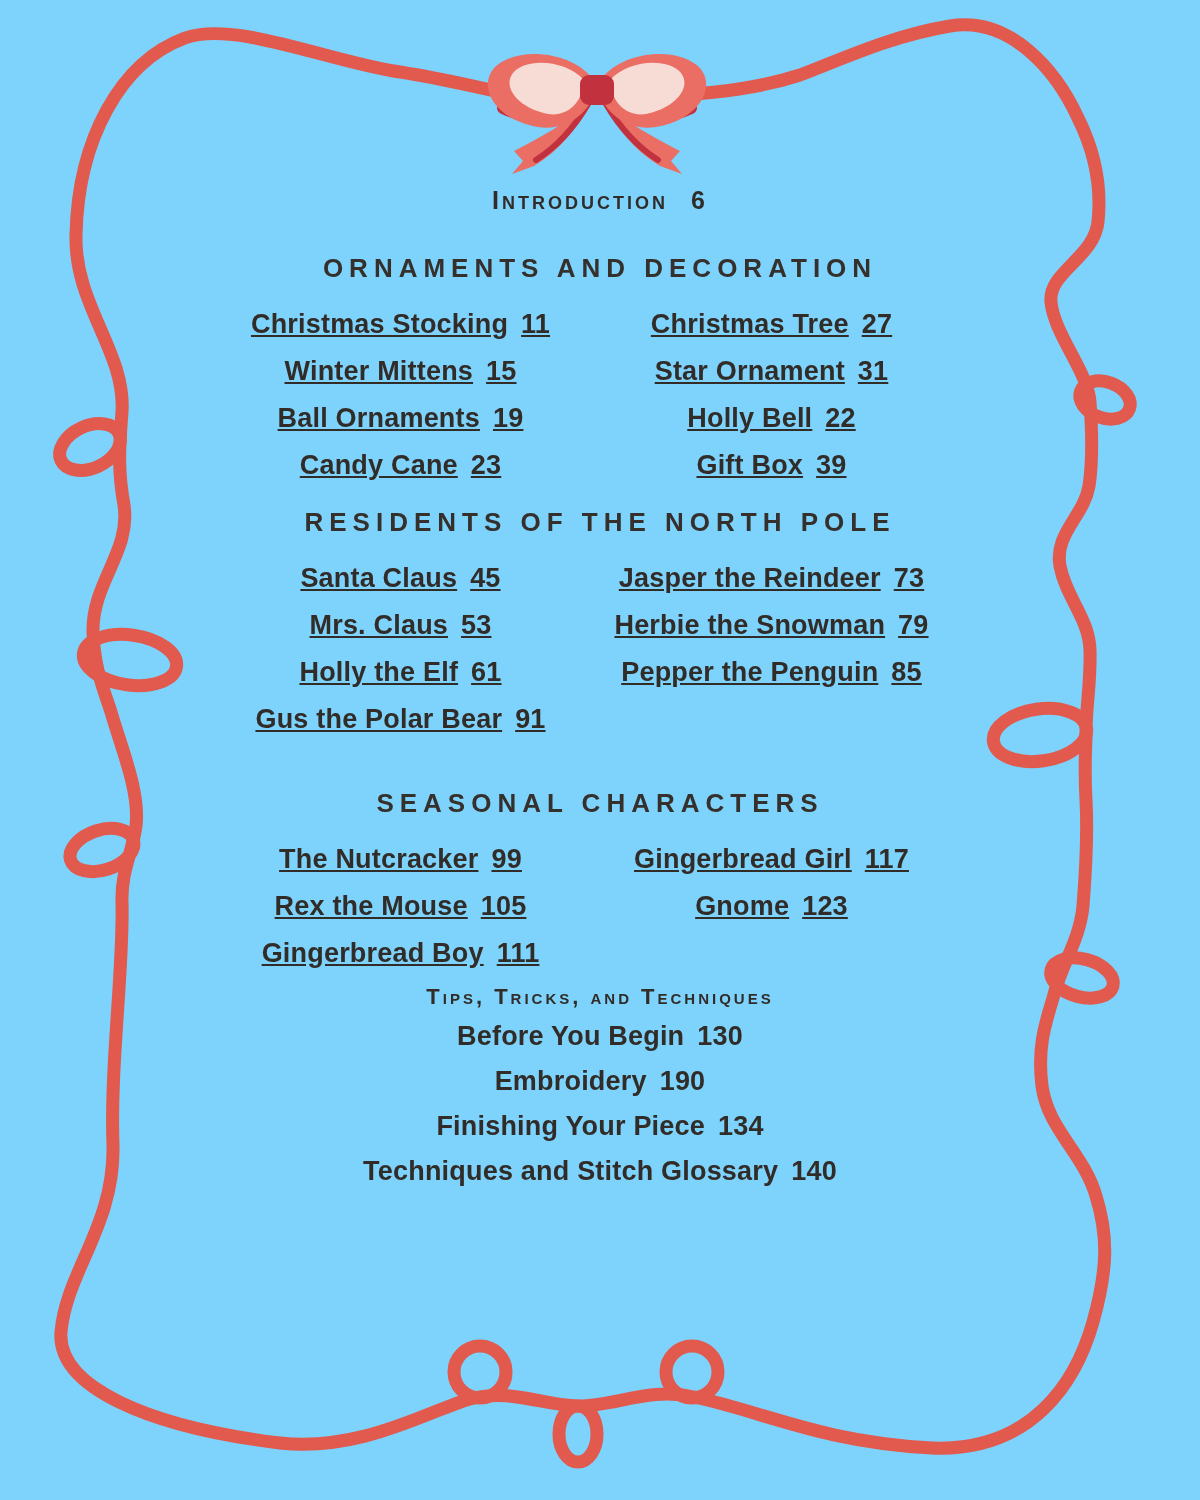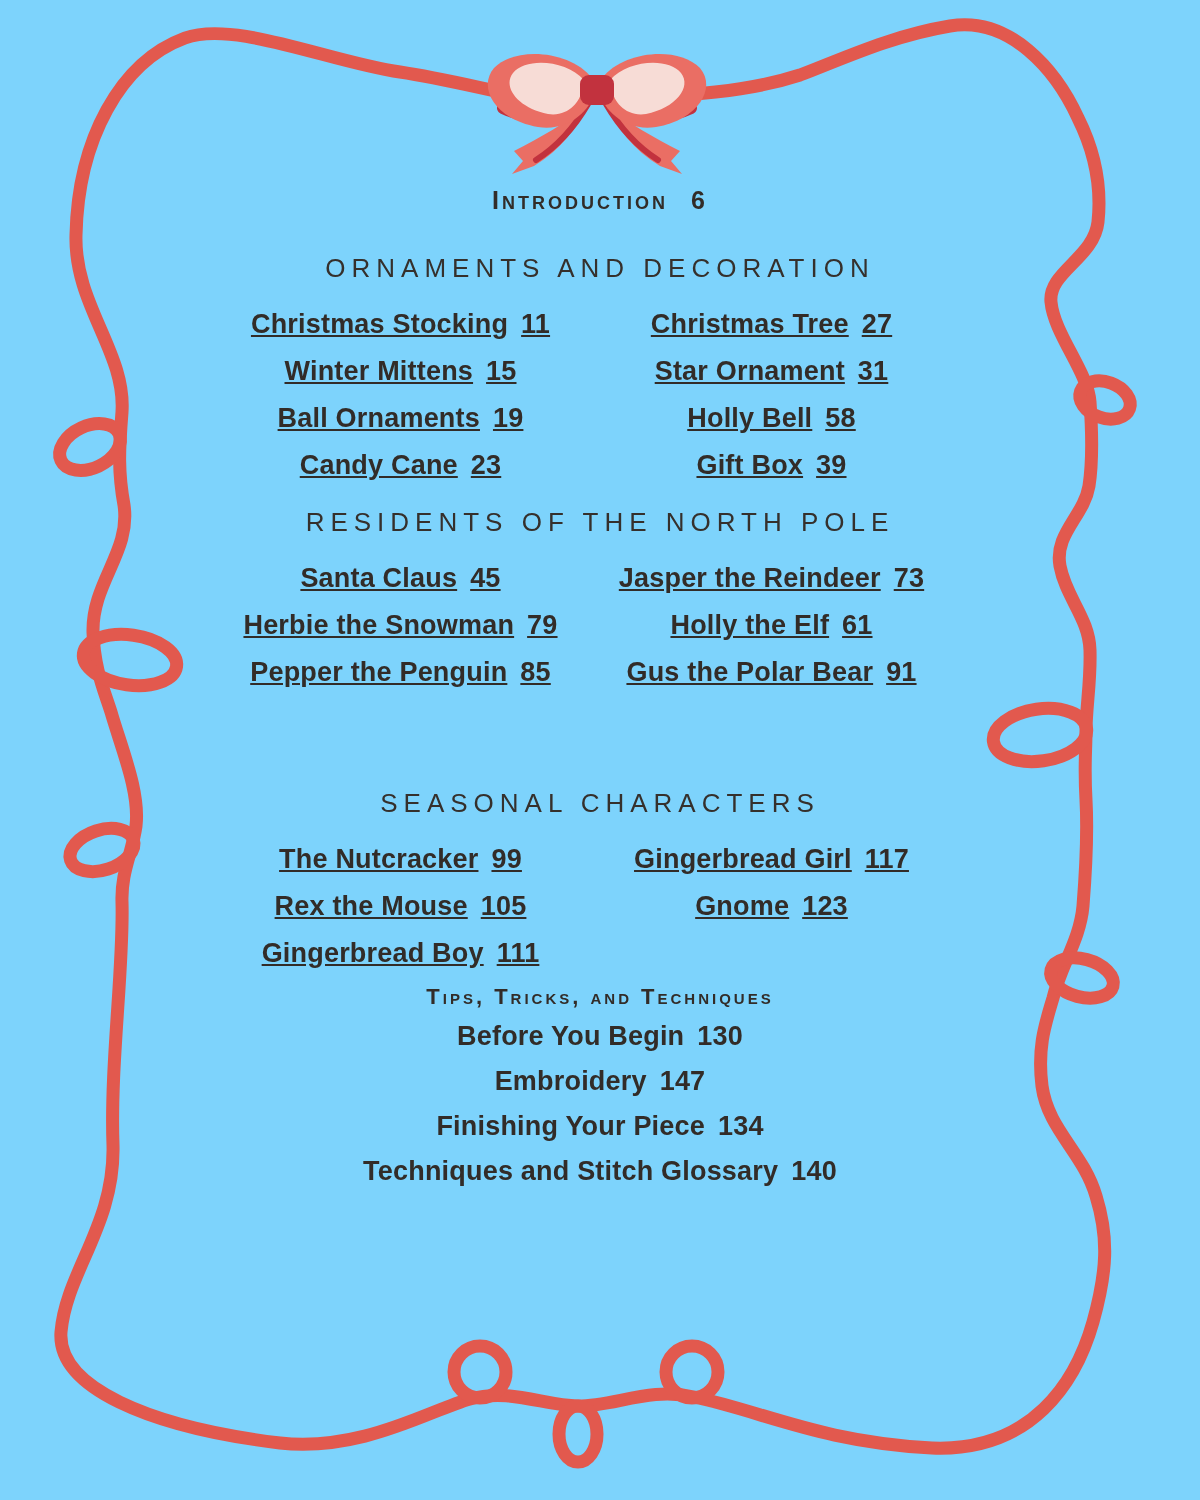--- a/index.html
+++ b/index.html
@@ -8,21 +8,21 @@
     background:#7dd3fc;
     font-family:"Liberation Sans",sans-serif;
     color:#322c28;
   }
   svg.border-art{position:absolute;left:0;top:0;width:1200px;height:1500px;}
   .centered{position:absolute;left:13px;width:1174px;text-align:center;}
   .sc{font-variant:small-caps;font-weight:bold;letter-spacing:3px;}
   .intro-line{top:184px;font-size:25px;line-height:32px;}
   .sec{position:absolute;left:13px;width:1174px;text-align:center;}
   .sec-title{
-    margin:0;font-size:26px;font-weight:normal;letter-spacing:6px;
+    margin:0;font-size:26px;font-weight:bold;letter-spacing:6px;
     line-height:30px;color:#35302c;white-space:nowrap;
   }
   .toc-grid{
     width:742px;margin:18px 0 0 202px;
     display:grid;grid-template-columns:1fr 1fr;
   }
   .toc-cell{
     height:47px;display:flex;align-items:center;justify-content:center;
     font-size:27px;font-weight:bold;letter-spacing:.2px;white-space:nowrap;text-decoration:underline;
   }
@@ -137,21 +137,21 @@
       <div class="toc-cell">
           <span>Star Ornament</span>
           <span class="page-num">31</span>
         </div>
       <div class="toc-cell">
           <span>Ball Ornaments</span>
           <span class="page-num">19</span>
         </div>
       <div class="toc-cell">
           <span>Holly Bell</span>
-          <span class="page-num">58</span>
+          <span class="page-num">22</span>
         </div>
       <div class="toc-cell">
           <span>Candy Cane</span>
           <span class="page-num">23</span>
         </div>
       <div class="toc-cell">
           <span>Gift Box</span>
           <span class="page-num">39</span>
         </div>
     </div>
@@ -162,20 +162,24 @@
     <div class="toc-grid">
       <div class="toc-cell">
           <span>Santa Claus</span>
           <span class="page-num">45</span>
         </div>
       <div class="toc-cell">
           <span>Jasper the Reindeer</span>
           <span class="page-num">73</span>
         </div>
       <div class="toc-cell">
+          <span>Mrs. Claus</span>
+          <span class="page-num">53</span>
+        </div>
+      <div class="toc-cell">
           <span>Herbie the Snowman</span>
           <span class="page-num">79</span>
         </div>
       <div class="toc-cell">
           <span>Holly the Elf</span>
           <span class="page-num">61</span>
         </div>
       <div class="toc-cell">
           <span>Pepper the Penguin</span>
           <span class="page-num">85</span>
@@ -210,19 +214,19 @@
           <span>Gingerbread Boy</span>
           <span class="page-num">111</span>
         </div>
       <div class="toc-cell"></div>
     </div>
   </section>
 
   <section class="centered tips">
     <h3 class="sc tips-title">Tips, Tricks, and Techniques</h3>
     <div class="tip-row"><span>Before You Begin</span><span class="page-num">130</span></div>
-    <div class="tip-row"><span>Embroidery</span><span class="page-num">147</span></div>
+    <div class="tip-row"><span>Embroidery</span><span class="page-num">190</span></div>
     <div class="tip-row"><span>Finishing Your Piece</span><span class="page-num">134</span></div>
     <div class="tip-row"><span>Techniques and Stitch Glossary</span><span class="page-num">140</span></div>
   </section>
 
 
 </div>
 
 </body></html>

